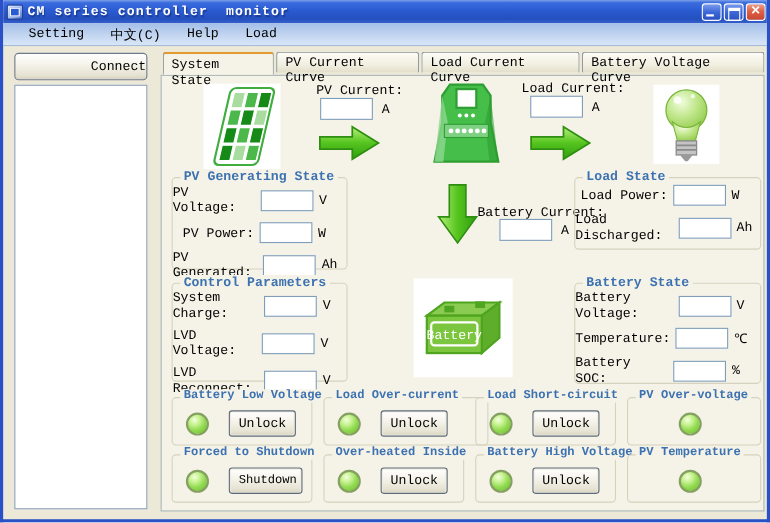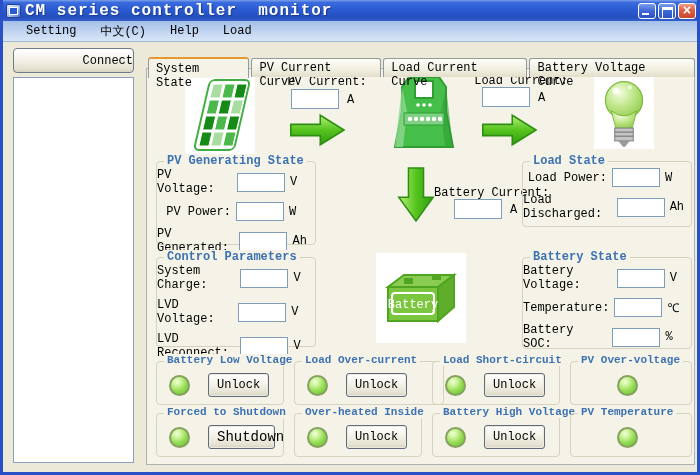--- a/index.html
+++ b/index.html
@@ -9,21 +9,21 @@
   .window { position:relative; width:700px; height:475px; background:#ECE9D8;
             border:3px solid #2A50C8; border-top:none; overflow:hidden; }
 
   
   .titlebar { position:absolute; left:-3px; top:0; width:700px; height:21px;
     background:linear-gradient(180deg,#7CA0E8 0%,#3A6BDE 12%,#2B5BD2 45%,#2450BE 82%,#3560CC 100%);
     display:flex; align-items:center; padding:0 4px; }
   .app-icon { width:15px; height:14px; margin:0 4px 0 2px; background:linear-gradient(135deg,#E8F0FC 0%,#9CB8E8 60%,#4A72C8 100%);
     border:1px solid #27418F; border-radius:2px; position:relative; flex:0 0 auto; }
   .app-icon::after { content:""; position:absolute; left:2px; top:2px; width:7px; height:6px; background:#2B5BD2; border:1px solid #fff; }
-  .title-text { color:#fff; font-weight:bold; font-size:16px; white-space:pre;
+  .title-text { color:#fff; font-weight:bold; font-size:12px; white-space:pre;
     text-shadow:1px 1px 1px #1A3A90; letter-spacing:1px; }
   .win-buttons { margin-left:auto; display:flex; gap:2px; }
   .wbtn { width:18px; height:16px; border:1px solid #fff; border-radius:3px; position:relative;
     background:linear-gradient(180deg,#7A9CEC 0%,#3E68D8 50%,#2C52C0 100%); }
   .wbtn.close { background:linear-gradient(180deg,#F0A088 0%,#DE6044 45%,#C84830 100%); }
   .wbtn.min::after { content:""; position:absolute; left:3px; bottom:3px; width:7px; height:2px; background:#fff; }
   .wbtn.max::after { content:""; position:absolute; left:3px; top:3px; width:9px; height:8px; border:2px solid #fff; border-width:3px 1px 1px 1px; }
   .wbtn.close::after { content:"×"; position:absolute; left:0; top:-1px; width:100%; text-align:center; color:#fff; font-weight:bold; font-size:14px; line-height:16px; }
 
   
@@ -36,21 +36,21 @@
   .client { position:absolute; left:0; top:42px; width:694px; height:430px; background:#ECE9D8; }
 
   .connect { position:absolute; left:10px; top:6px; width:121px; height:25px;
     font-family:inherit; font-size:12px;
     background:linear-gradient(180deg,#FFFFFF 0%,#F4F2E8 45%,#E6E2D2 85%,#D8D4C2 100%);
     border:1px solid #6E7B8C; border-radius:4px;text-align:right; }
   .listbox { position:absolute; left:10px; top:35px; width:121px; height:386px;
     background:#fff; border:1px solid #8BA0B8; }
 
   
-  .tabstrip { position:absolute; left:145px; top:5px; height:21px; display:flex; align-items:center;margin-top:10px; }
+  .tabstrip { position:absolute; left:145px; top:5px; height:21px; display:flex; align-items:flex-start; }
   .tab { height:19px; padding:2px 7px 0 7px; margin-right:2px; font-size:12px;
     background:linear-gradient(180deg,#FDFCF7 0%,#F1EFE0 60%,#E2DECA 100%);
     border:1px solid #919B9C; border-bottom:none; border-radius:3px 3px 0 0; position:relative; z-index:1; }
   .tab.active { height:21px; padding-top:3px; background:#F5F3E7; border-top:2px solid #E39A32; z-index:3; }
 
   .panel { position:absolute; left:143px; top:26px; width:549px; height:397px;
     background:#F5F3E7; border:1px solid #AAB4B5; }
 
   
   .tile { position:absolute; background:#fff; }
@@ -334,21 +334,21 @@
         <span class="grp-title">PV Over-voltage</span>
         <div class="srow center">
           <span class="led"></span>
         </div>
       </div>
 
       <div class="sgrp" style="left:9px;top:344px;width:128px">
         <span class="grp-title">Forced to Shutdown</span>
         <div class="srow">
           <span class="led"></span>
-          <button class="xpbtn" style="font-size:14px">Shutdown</button>
+          <button class="xpbtn" style="font-size:11px">Shutdown</button>
         </div>
       </div>
       <div class="sgrp" style="left:147px;top:344px;width:128px">
         <span class="grp-title">Over-heated Inside</span>
         <div class="srow">
           <span class="led"></span>
           <button class="xpbtn">Unlock</button>
         </div>
       </div>
       <div class="sgrp" style="left:285px;top:344px;width:128px">

